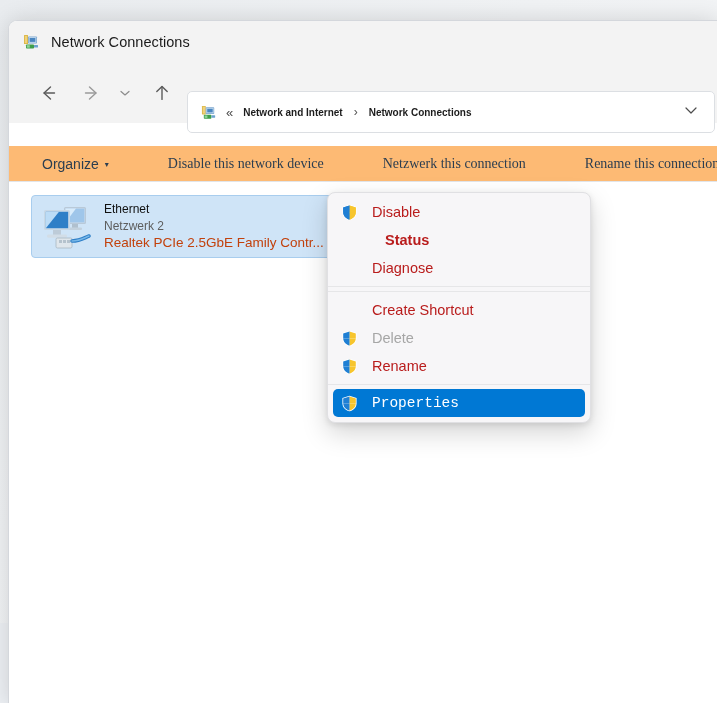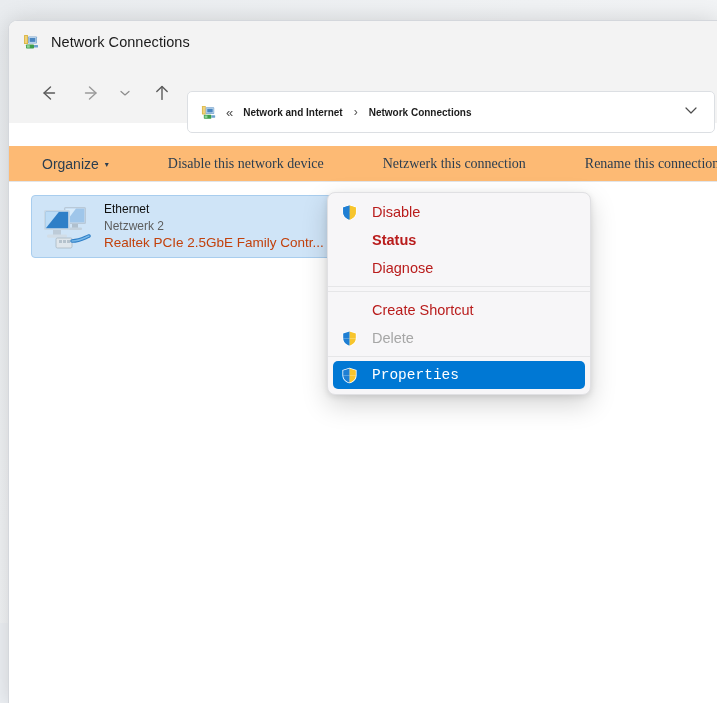--- a/index.html
+++ b/index.html
@@ -240,21 +240,21 @@
     margin-left: 8px;
     margin-right: 14px;
     flex: none;
   }
   .mi-ico.blank { background: none; }
   .mi-label {
     font-size: 14.5px;
     color: #b91c1c;
     white-space: nowrap;
   }
-  .mi-label.bold { font-weight: bold; }
+  .mi-label.bold { font-weight: bold; margin-left: 13px; }
   .mi-label.dim  { color: #a6a6a6; }
   .mi.selected {
     background: #0078d4;
   }
   .mi.selected .mi-label { color: #ffffff; font-family: Liberation Mono, monospace; }
   .mi-sep {
     height: 1px;
     background: #e6e6e8;
     margin: 4px 0;
   }
@@ -434,20 +434,32 @@
           <path d="M8.5 0.8 L15.6 3 V8.2 C15.6 12.4 12.4 15.3 8.5 16.3 C4.6 15.3 1.4 12.4 1.4 8.2 V3 Z" fill="#ffffff"></path>
           <path d="M8.5 1.6 L14.8 3.55 V8.5 H8.5 Z" fill="#f7c52d"></path>
           <path d="M8.5 1.6 L2.2 3.55 V8.5 H8.5 Z" fill="#1f7fd4"></path>
           <path d="M8.5 8.5 H14.8 V8.2 C14.8 12 11.95 14.6 8.5 15.5 Z" fill="#f7c52d"></path>
           <path d="M8.5 8.5 H2.2 V8.2 C2.2 12 5.05 14.6 8.5 15.5 Z" fill="#1f7fd4"></path>
         </svg>
       </span>
       <span class="mi-label dim">Delete</span>
     </div>
 
+    <div class="mi">
+      <span class="mi-ico">
+        <svg class="shield" viewBox="0 0 17 17" width="17" height="17">
+          <path d="M8.5 0.8 L15.6 3 V8.2 C15.6 12.4 12.4 15.3 8.5 16.3 C4.6 15.3 1.4 12.4 1.4 8.2 V3 Z" fill="#ffffff"></path>
+          <path d="M8.5 1.6 L14.8 3.55 V8.5 H8.5 Z" fill="#f7c52d"></path>
+          <path d="M8.5 1.6 L2.2 3.55 V8.5 H8.5 Z" fill="#1f7fd4"></path>
+          <path d="M8.5 8.5 H14.8 V8.2 C14.8 12 11.95 14.6 8.5 15.5 Z" fill="#f7c52d"></path>
+          <path d="M8.5 8.5 H2.2 V8.2 C2.2 12 5.05 14.6 8.5 15.5 Z" fill="#1f7fd4"></path>
+        </svg>
+      </span>
+      <span class="mi-label">Rename</span>
+    </div>
 
     <div class="mi-sep"></div>
 
     <div class="mi selected">
       <span class="mi-ico">
         <svg class="shield" viewBox="0 0 17 17" width="17" height="17">
           <path d="M8.5 0.8 L15.6 3 V8.2 C15.6 12.4 12.4 15.3 8.5 16.3 C4.6 15.3 1.4 12.4 1.4 8.2 V3 Z" fill="#ffffff"></path>
           <path d="M8.5 1.6 L14.8 3.55 V8.5 H8.5 Z" fill="#f7c52d"></path>
           <path d="M8.5 1.6 L2.2 3.55 V8.5 H8.5 Z" fill="#1f7fd4"></path>
           <path d="M8.5 8.5 H14.8 V8.2 C14.8 12 11.95 14.6 8.5 15.5 Z" fill="#f7c52d"></path>

